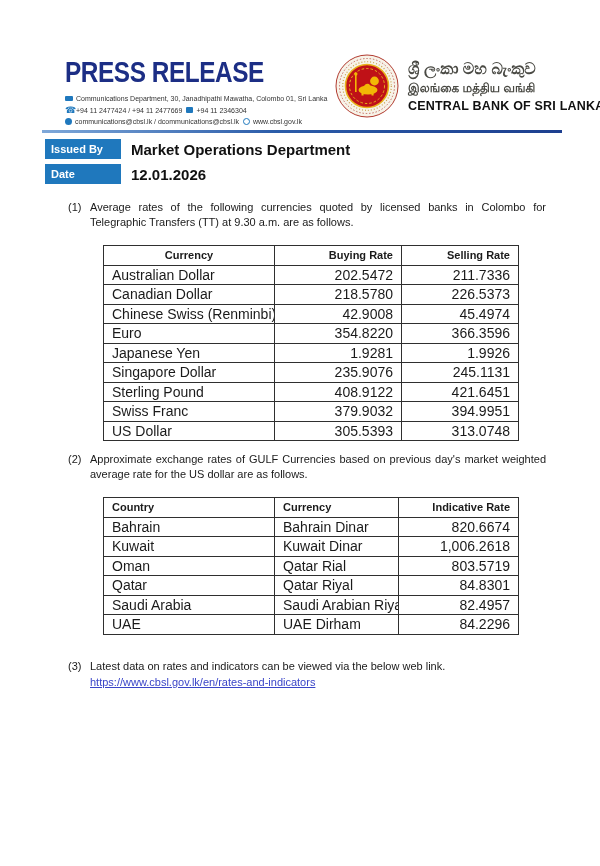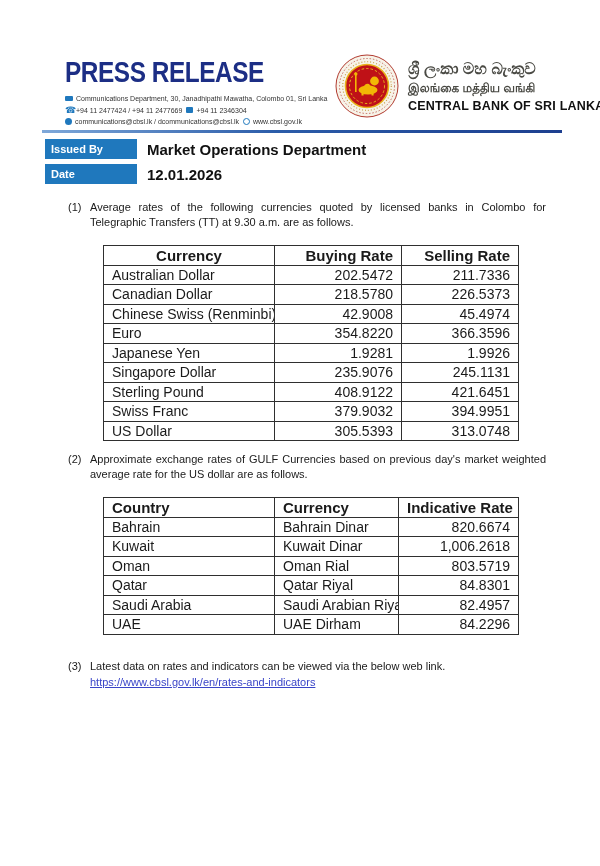--- a/index.html
+++ b/index.html
@@ -34,40 +34,40 @@
   .bank-sin{font-size:16px;font-weight:bold;color:#4a4a44;line-height:20px;}
   .bank-tam{font-size:12px;font-weight:bold;color:#4a4a44;line-height:15px;margin-top:2px;}
   .bank-eng{font-size:12.5px;font-weight:bold;color:#101010;line-height:15px;margin-top:3px;letter-spacing:0.2px;white-space:nowrap;}
 
   .rule{position:absolute;top:130px;left:42px;width:520px;height:2.5px;
         background:linear-gradient(to right,#7fa8d9 0%,#2b5ca9 45%,#1d3f8f 100%);}
 
   
   .meta{position:absolute;top:139px;left:45px;}
   .meta-row{display:flex;align-items:center;margin-bottom:5px;}
-  .meta-label{width:92px;background:var(--accent);color:#fff;font-weight:bold;font-size:11px;
+  .meta-label{width:76px;background:var(--accent);color:#fff;font-weight:bold;font-size:11px;
               padding:4px 0 4px 6px;}
   .meta-value{margin-left:10px;font-weight:bold;font-size:15px;color:#111;}
 
   
   .para{position:absolute;display:flex;font-size:11px;line-height:15px;color:#1a1a1a;width:478px;left:68px;}
   .para-num{width:22px;flex:none;}
   .para-text{flex:1;text-align:justify;}
   .para1{top:200px;}
   .para2{top:452px;}
   .para3{top:659px;}
   .weblink{display:inline-block;margin:1px 0 12px 22px;color:var(--link);font-size:11px;text-decoration:underline;}
 
   
   table{border-collapse:collapse;position:absolute;left:103px;table-layout:fixed;}
   #table1{top:245px;width:415px;}
   #table2{top:497px;width:415px;}
   th,td{border:1px solid #2f2f2f;font-size:14px;padding:0 8px;height:19.5px;
         overflow:hidden;white-space:nowrap;}
-  th{font-weight:bold;font-size:15px;}
+  th{font-weight:bold;font-size:11px;}
   #table1 th:nth-child(1){text-align:center;}
   #table1 th:nth-child(n+2),#table1 td:nth-child(n+2){text-align:right;}
   #table1 td:nth-child(1){text-align:left;}
   #table2 th{text-align:left;}
   #table2 th:nth-child(3),#table2 td:nth-child(3){text-align:right;}
 </style>
 </head>
 <body>
 
 <div class="page">
@@ -222,21 +222,21 @@
           <td>Bahrain Dinar</td>
           <td>820.6674</td>
         </tr>
         <tr>
           <td>Kuwait</td>
           <td>Kuwait Dinar</td>
           <td>1,006.2618</td>
         </tr>
         <tr>
           <td>Oman</td>
-          <td>Oman Rial</td>
+          <td>Qatar Rial</td>
           <td>803.5719</td>
         </tr>
         <tr>
           <td>Qatar</td>
           <td>Qatar Riyal</td>
           <td>84.8301</td>
         </tr>
         <tr>
           <td>Saudi Arabia</td>
           <td>Saudi Arabian Riyal</td>

